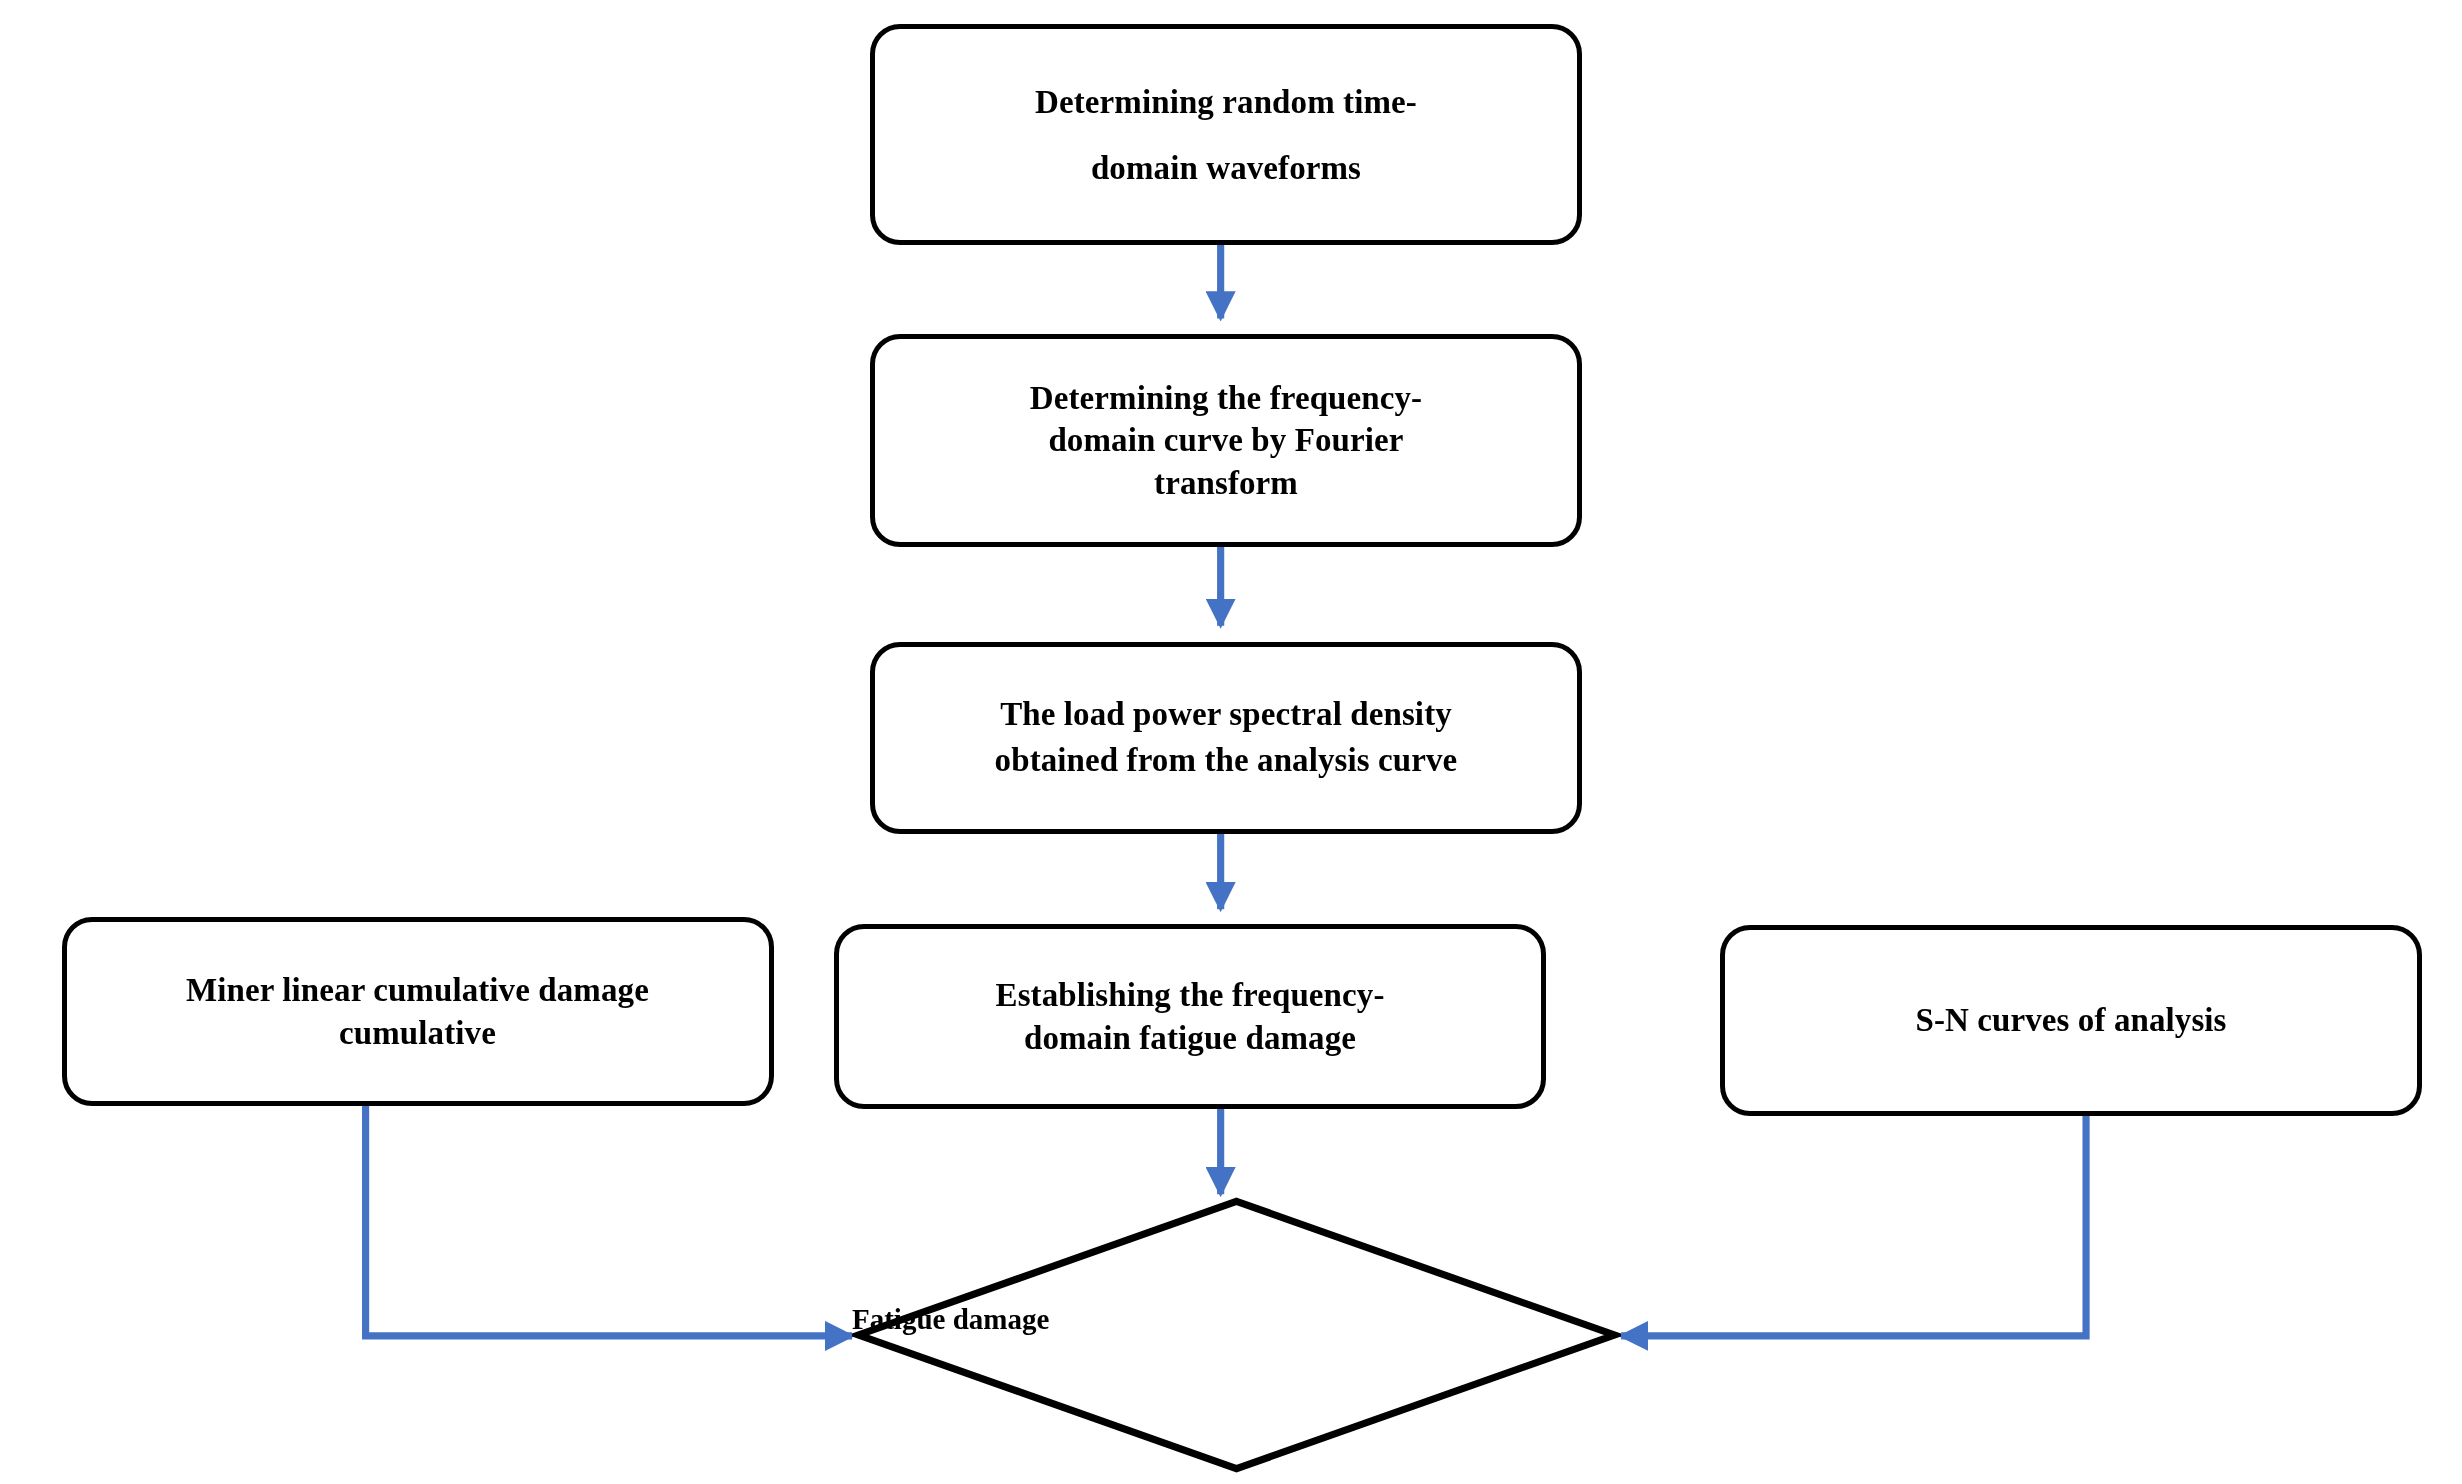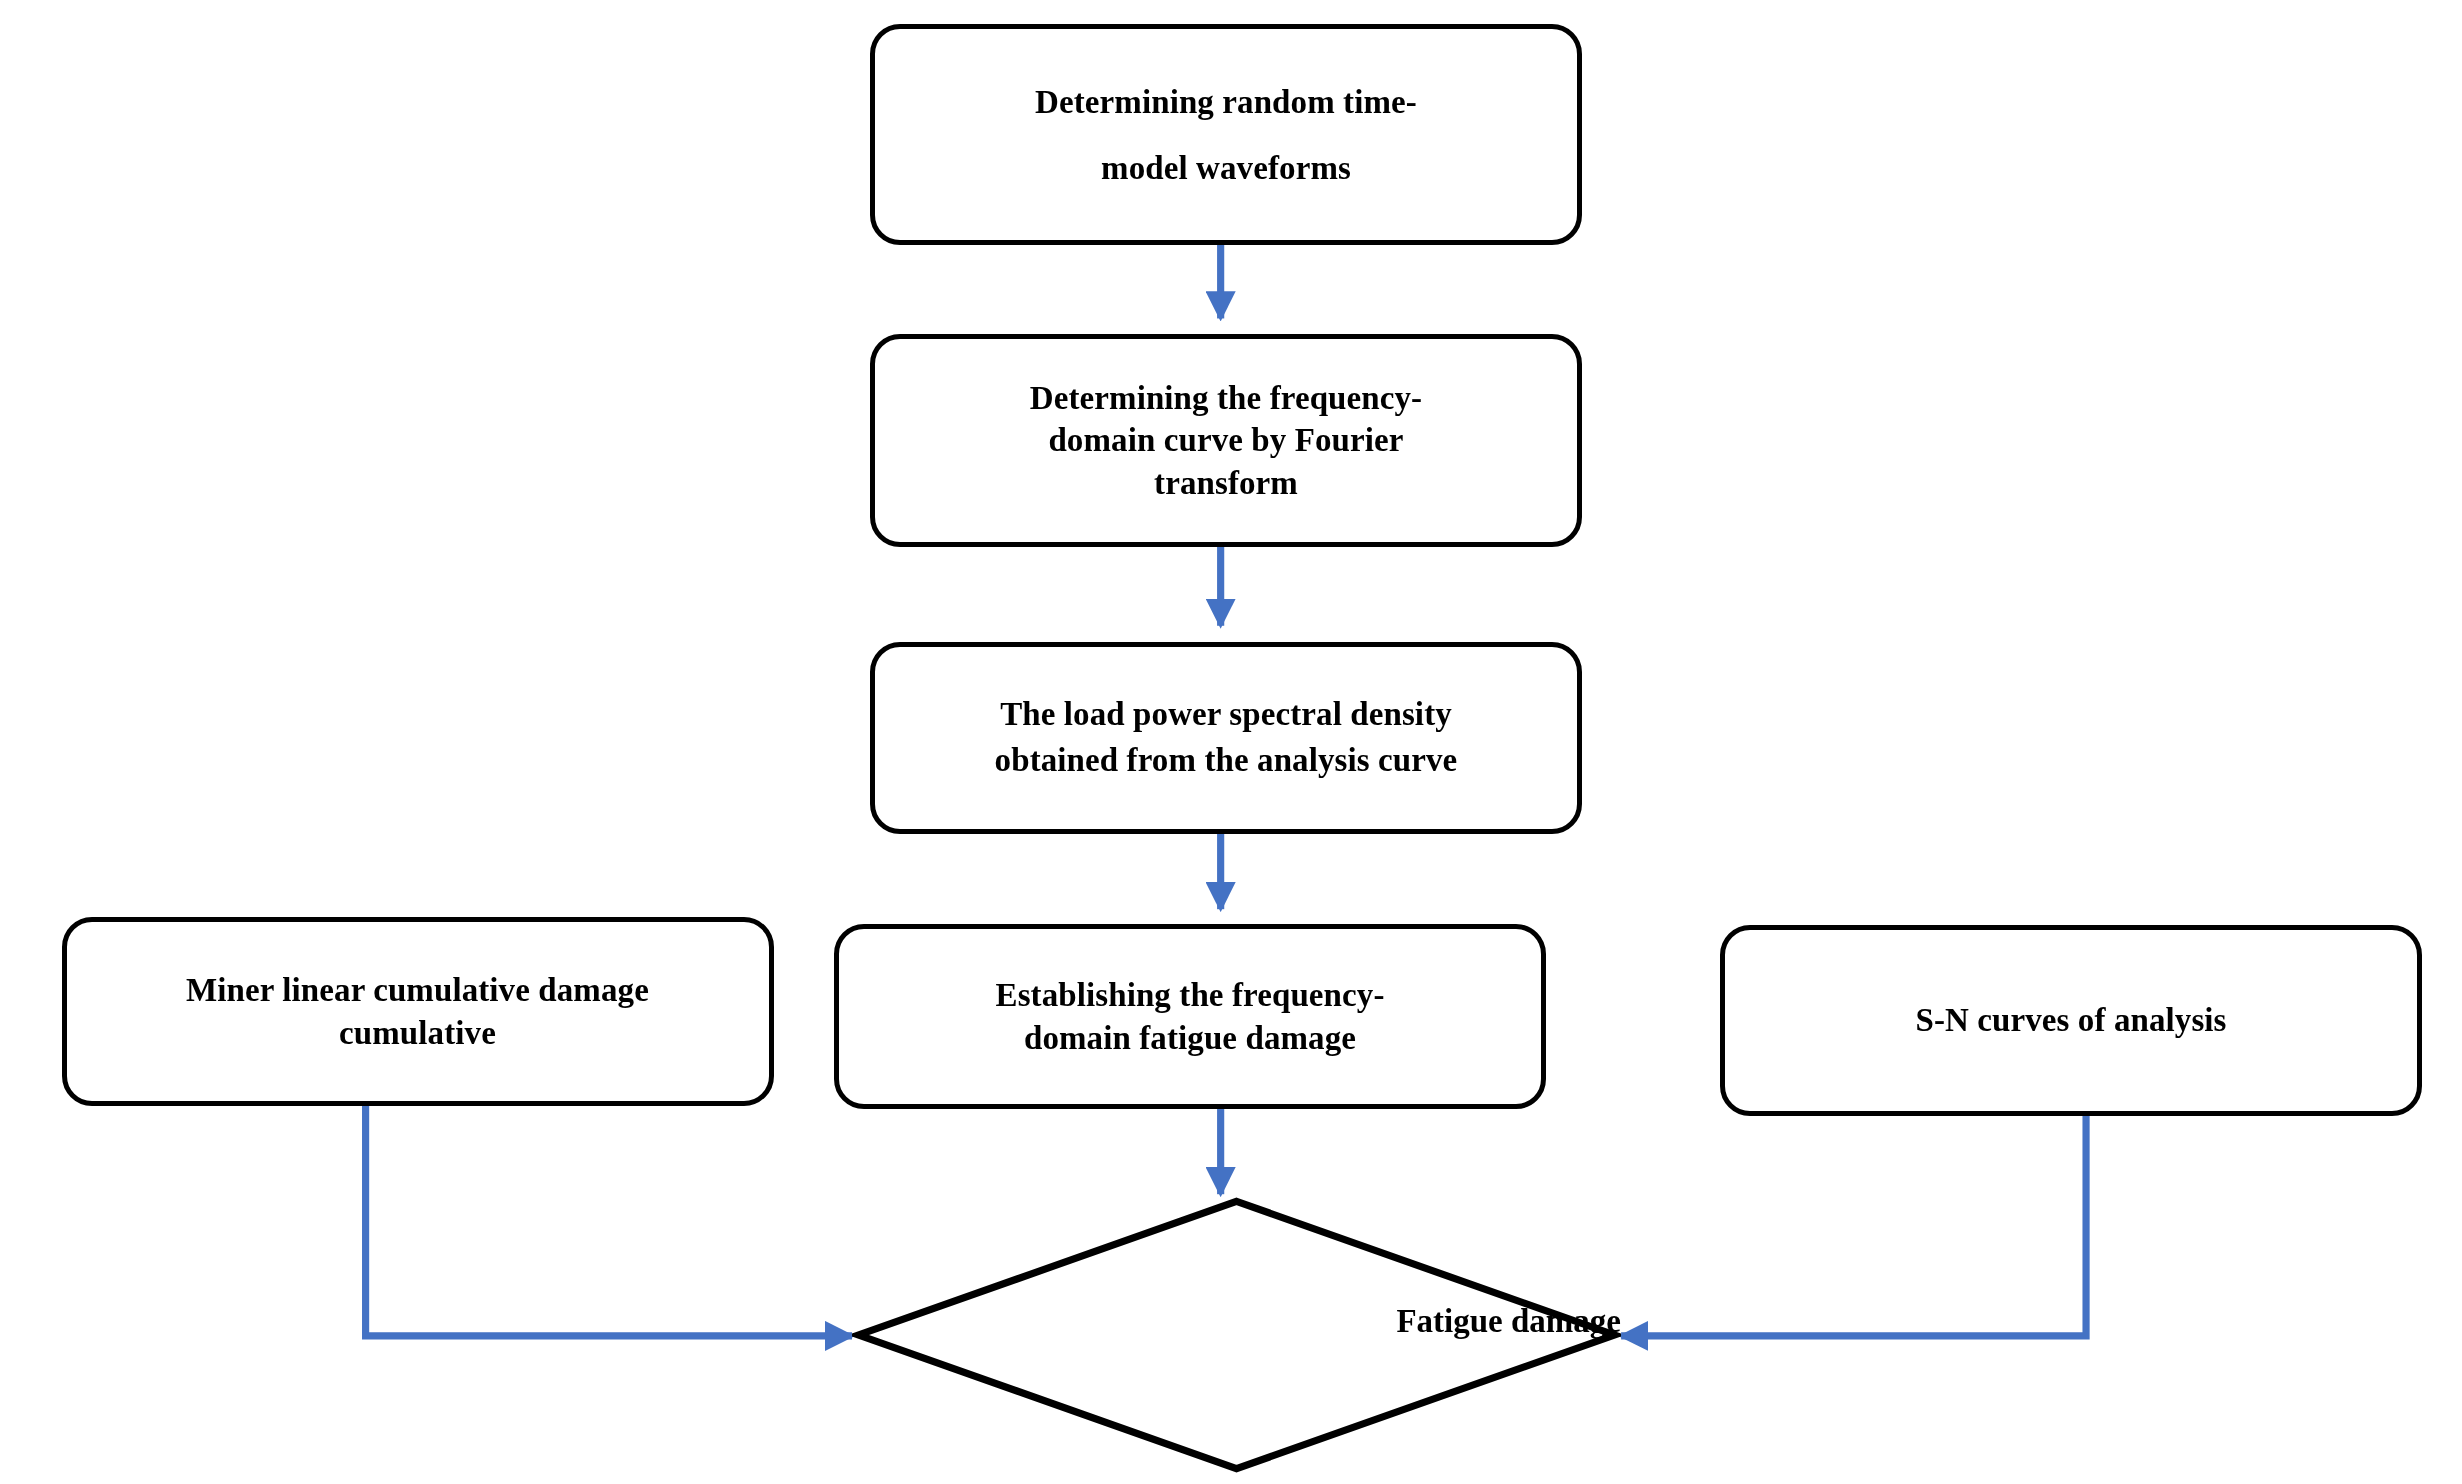--- a/index.html
+++ b/index.html
@@ -55,23 +55,23 @@
     line-height: 1.38;
   }
   .diamond-wrap {
     position: absolute;
     z-index: 2;
   }
   .diamond-label {
     position: absolute;
     left: 0;
     width: 100%;
-    text-align: right;
+    text-align: left;
     font-weight: bold;
-    font-size: 33px;
+    font-size: 29px;
     color: #000000;
     z-index: 3;
   }
 </style>
 </head>
 <body>
 
 <div id="canvas">
 
   <svg id="edges" viewBox="0 0 3092 1864" width="2462" height="1484" xmlns="http://www.w3.org/2000/svg">
@@ -90,21 +90,21 @@
     <line x1="1533" y1="1391" x2="1533" y2="1500" stroke="#4472c4" stroke-width="9" marker-end="url(#arrowhead)"></line>
 
     <polyline points="459,1388 459,1678 1070,1678" fill="none" stroke="#4472c4" stroke-width="9" marker-end="url(#arrowhead)"></polyline>
 
     <polyline points="2620,1400 2620,1678 2036,1678" fill="none" stroke="#4472c4" stroke-width="9" marker-end="url(#arrowhead)"></polyline>
   </svg>
 
   <div class="node" id="node-waveforms" style="left:870px; top:24px; width:712px; height:221px;">
     <span class="node-label">
       <span>Determining random time-</span><br>
-      <span>model waveforms</span>
+      <span>domain waveforms</span>
     </span>
   </div>
 
   <div class="node" id="node-psd" style="left:870px; top:642px; width:712px; height:192px;">
     <span class="node-label">
       <span>The load power spectral density</span><br>
       <span>obtained from the analysis curve</span>
     </span>
   </div>
 

